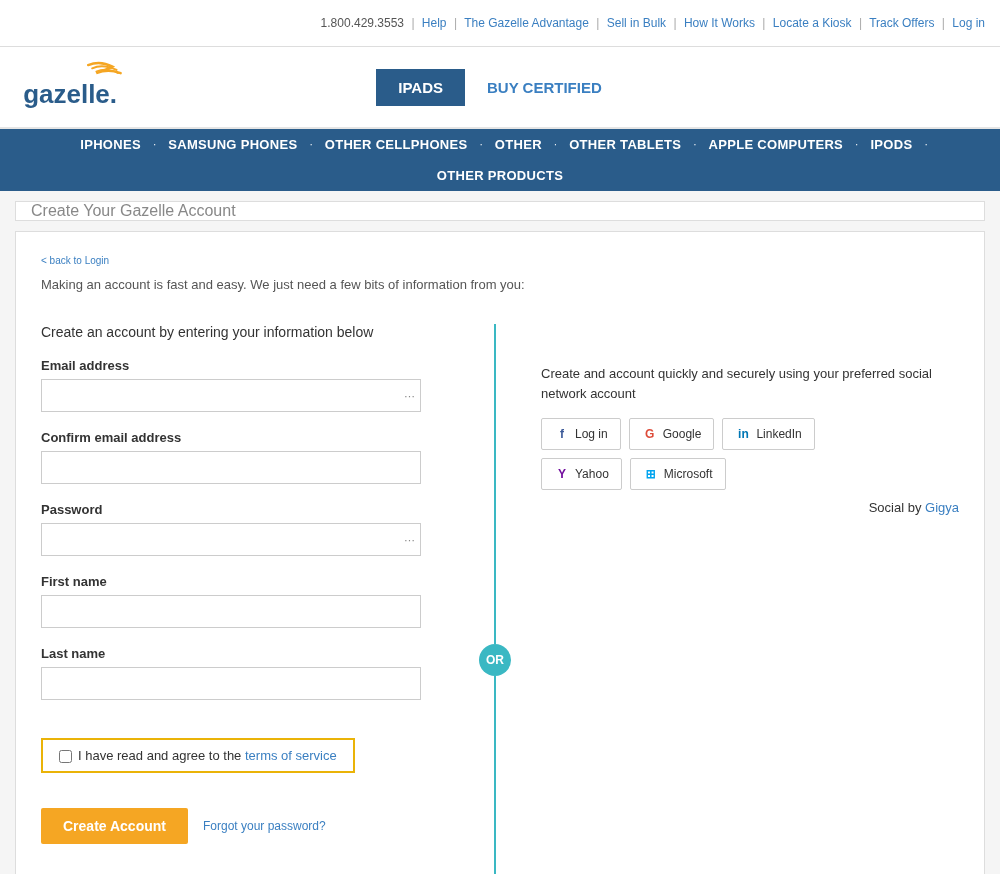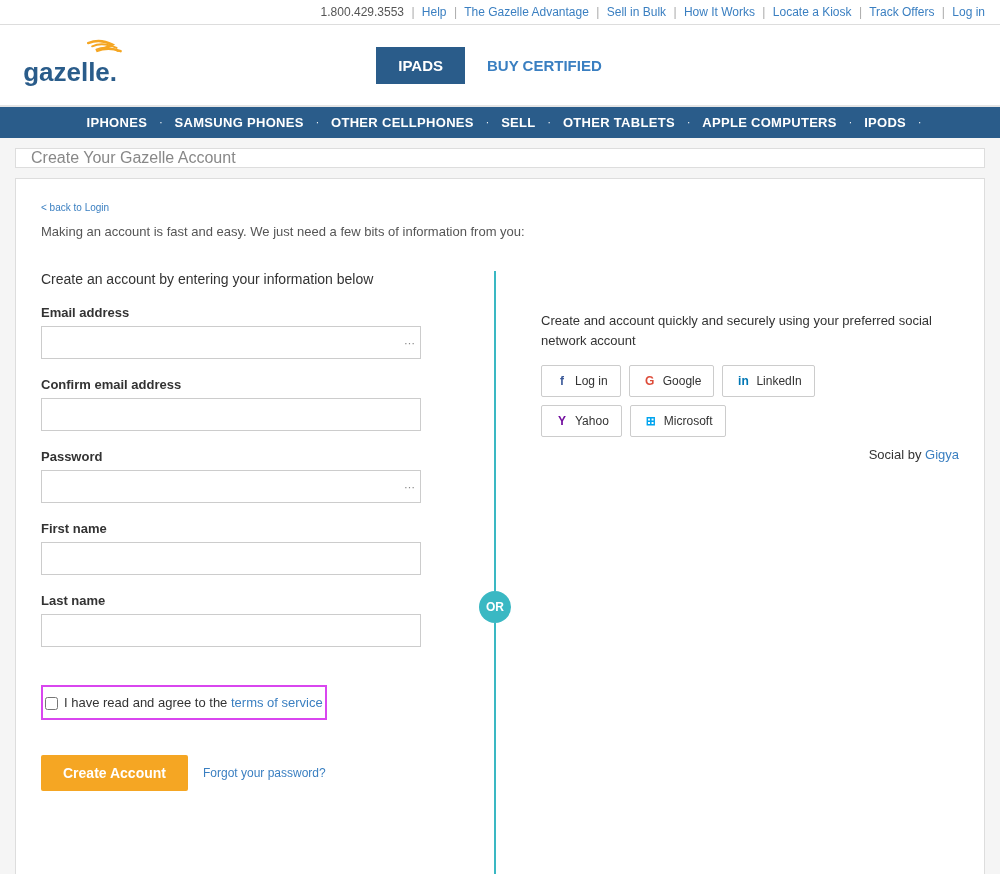--- a/index.html
+++ b/index.html
@@ -2,21 +2,21 @@
 <html><head>
   <meta charset="utf-8">
   <style>
     * { box-sizing: border-box; margin: 0; padding: 0; }
     body { font-family: Arial, sans-serif; font-size: 13px; color: #333; background: #f5f5f5; }
 
     
     .top-bar {
       background: #fff;
       border-bottom: 1px solid #ddd;
-      padding: 5px 15px;
+      padding: 16px 15px;
       text-align: right;
       font-size: 12px;
       color: #555;
     }
     .top-bar a { color: #3a7fc1; text-decoration: none; }
     .top-bar .separator { color: #aaa; margin: 0 4px; }
 
     
     .header {
       background: #fff;
@@ -240,25 +240,25 @@
       font-size: 12px;
       color: #777;
       text-align: right;
       margin-top: 5px;
     }
     .gigya-text a { color: #3a7fc1; text-decoration: none; }
 
     
     .terms-area {
       margin: 20px 0;
-      border: 2px solid #d946ef;
+      border: 2px solid #eab308;
       display: inline-flex;
       align-items: flex-end;
       gap: 6px;
-      padding: 8px 2px;
+      padding: 8px 16px;
     }
     .terms-area a { color: #3a7fc1; text-decoration: none; }
 
     
     .create-btn {
       background: #f5a623;
       color: #fff;
       border: none;
       padding: 10px 22px;
       font-size: 14px;
@@ -321,28 +321,29 @@
   <div style="width:130px"></div>
 </div>
 
 <nav class="cat-nav">
   <a href="#">IPHONES</a>
   <span class="dot">·</span>
   <a href="#">SAMSUNG PHONES</a>
   <span class="dot">·</span>
   <a href="#">OTHER CELLPHONES</a>
   <span class="dot">·</span>
-  <a href="#">SELL</a>
+  <a href="#">OTHER</a>
   <span class="dot">·</span>
   <a href="#">OTHER TABLETS</a>
   <span class="dot">·</span>
   <a href="#">APPLE COMPUTERS</a>
   <span class="dot">·</span>
   <a href="#">IPODS</a>
   <span class="dot">·</span>
+  <a href="#">OTHER PRODUCTS</a>
 </nav>
 
 <div class="page-title-bar">
   <span>Create Your Gazelle Account</span>
 </div>
 
 <div class="main-content">
 
   <a href="#" class="back-link">&lt; back to Login</a>
 

